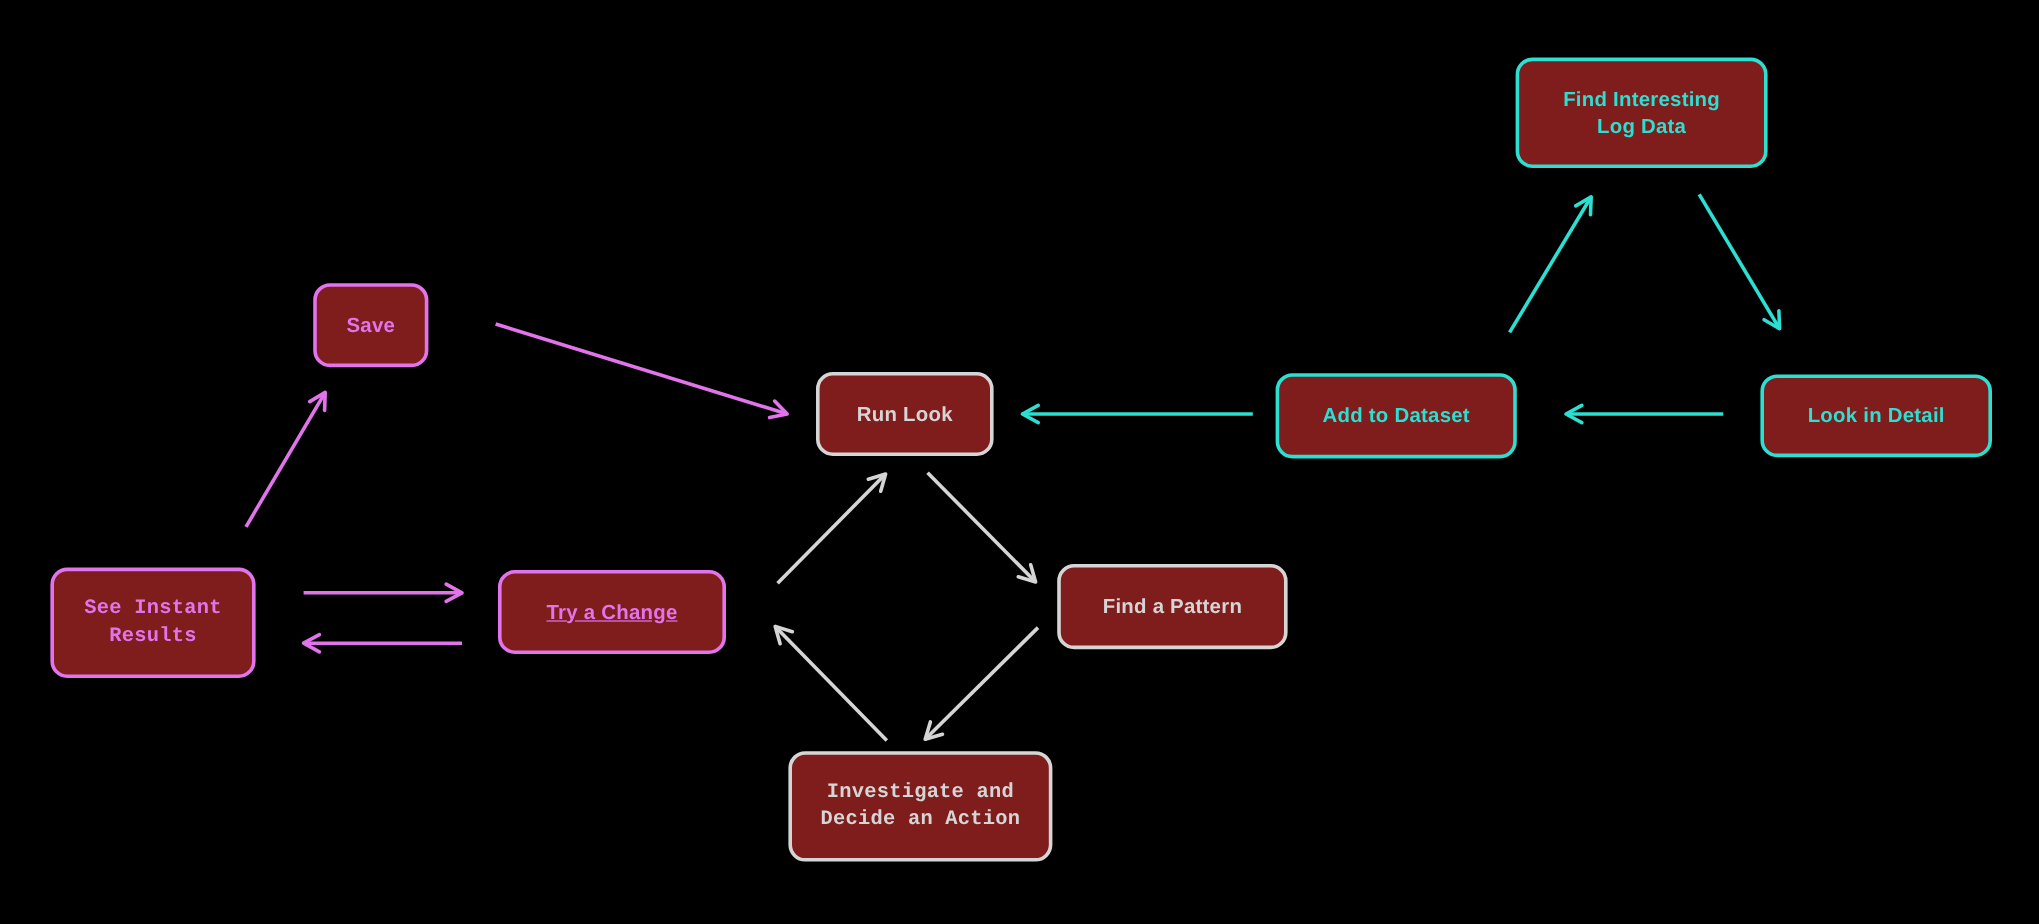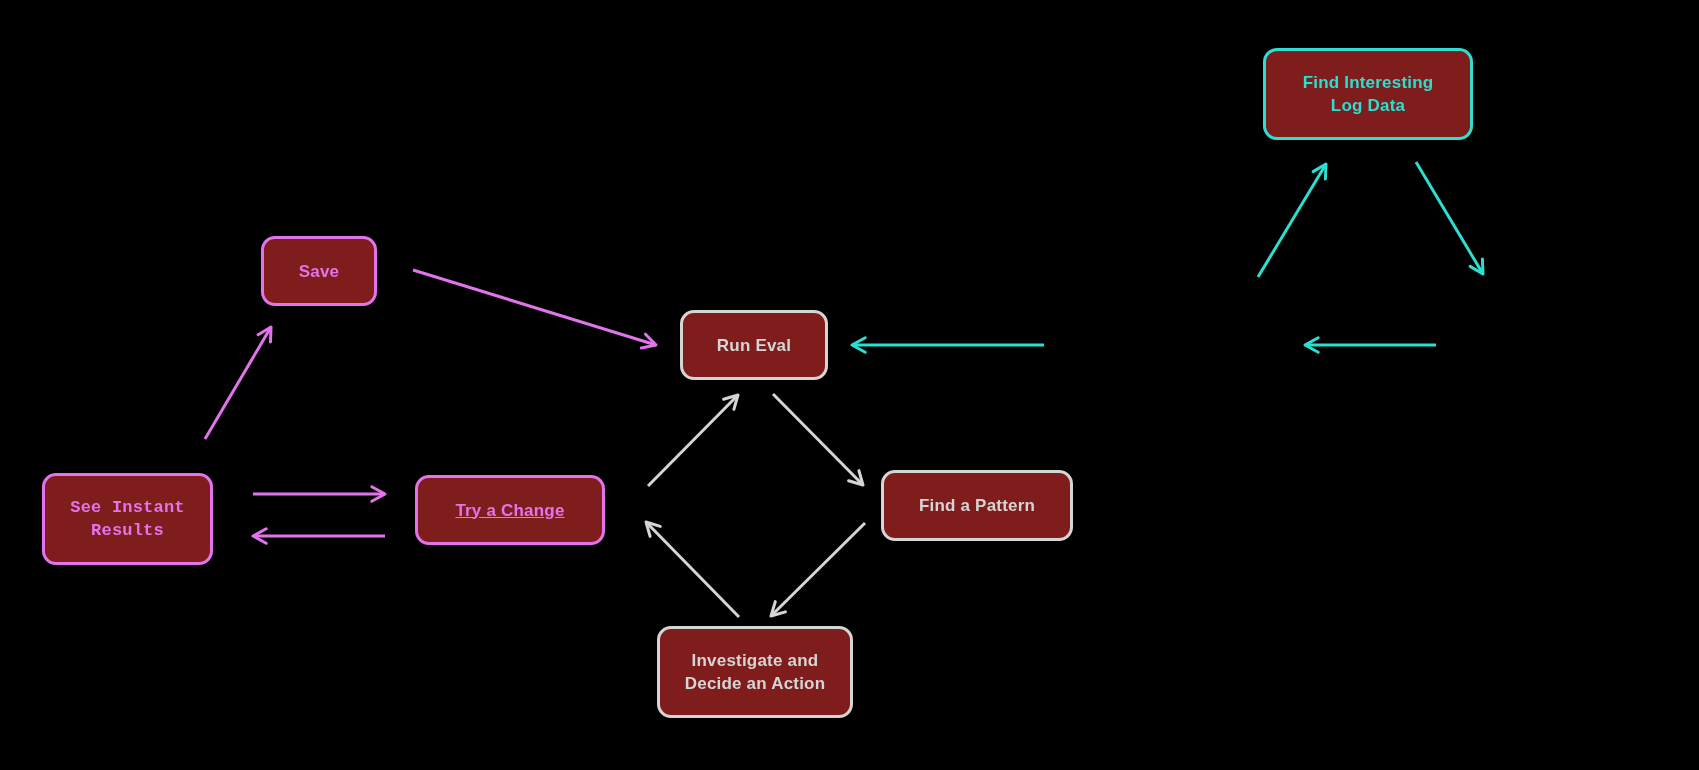--- a/index.html
+++ b/index.html
@@ -34,26 +34,26 @@
     font-weight: 700;
     font-size: 17px;
     line-height: 23px;
     letter-spacing: 0.2px;
     background: #7f1d1d;
   }
   .node .label {
     white-space: pre-line;
   }
   
-  .n-save            { left:261px;  top:236px; width:116px; height:70px; }
+  .n-save            { left:261px;  top:236px; width:96px; height:70px; }
   .n-see-instant     { left:42px;   top:473px; width:171px; height:92px;font-family:Liberation Mono, monospace; }
   .n-try-change      { left:415px;  top:475px; width:190px; height:70px; }
   .n-run-eval        { left:680px;  top:310px; width:148px; height:70px; }
   .n-find-pattern    { left:881px;  top:470px; width:192px; height:71px; }
-  .n-investigate     { left:657px;  top:626px; width:196px; height:92px; }
+  .n-investigate     { left:657px;  top:626px; width:220px; height:92px;font-family:Liberation Mono, monospace; }
   .n-log-data        { left:1263px; top:48px;  width:210px; height:92px; }
   .n-add-dataset     { left:1063px; top:311px; width:201px; height:71px; }
   .n-look-detail     { left:1467px; top:312px; width:193px; height:69px; }
 </style>
 </head>
 <body>
 
 <div class="canvas">
   <svg class="arrows" width="1699" height="770" viewBox="0 0 1699 770" xmlns="http://www.w3.org/2000/svg">
       <g>
@@ -110,26 +110,32 @@
     <span class="label">Save</span>
   </div>
   <div class="node n-see-instant" style="border-color: rgb(226, 116, 235); color: rgb(226, 116, 235);">
     <span class="label">See Instant
 Results</span>
   </div>
   <div class="node n-try-change" style="border-color: rgb(226, 116, 235); color: rgb(226, 116, 235); text-decoration: underline;">
     <span class="label">Try a Change</span>
   </div>
   <div class="node n-run-eval" style="border-color: rgb(213, 213, 213); color: rgb(213, 213, 213);">
-    <span class="label">Run Eval</span>
+    <span class="label">Run Look</span>
   </div>
   <div class="node n-find-pattern" style="border-color: rgb(213, 213, 213); color: rgb(213, 213, 213); text-align: right;">
     <span class="label">Find a Pattern</span>
   </div>
   <div class="node n-investigate" style="border-color: rgb(213, 213, 213); color: rgb(213, 213, 213);">
     <span class="label">Investigate and
 Decide an Action</span>
   </div>
   <div class="node n-log-data" style="border-color: rgb(43, 223, 209); color: rgb(43, 223, 209);">
     <span class="label">Find Interesting
 Log Data</span>
   </div>
+  <div class="node n-add-dataset" style="border-color: rgb(43, 223, 209); color: rgb(43, 223, 209);">
+    <span class="label">Add to Dataset</span>
+  </div>
+  <div class="node n-look-detail" style="border-color: rgb(43, 223, 209); color: rgb(43, 223, 209);">
+    <span class="label">Look in Detail</span>
+  </div>
 </div>
 
 </body></html>

